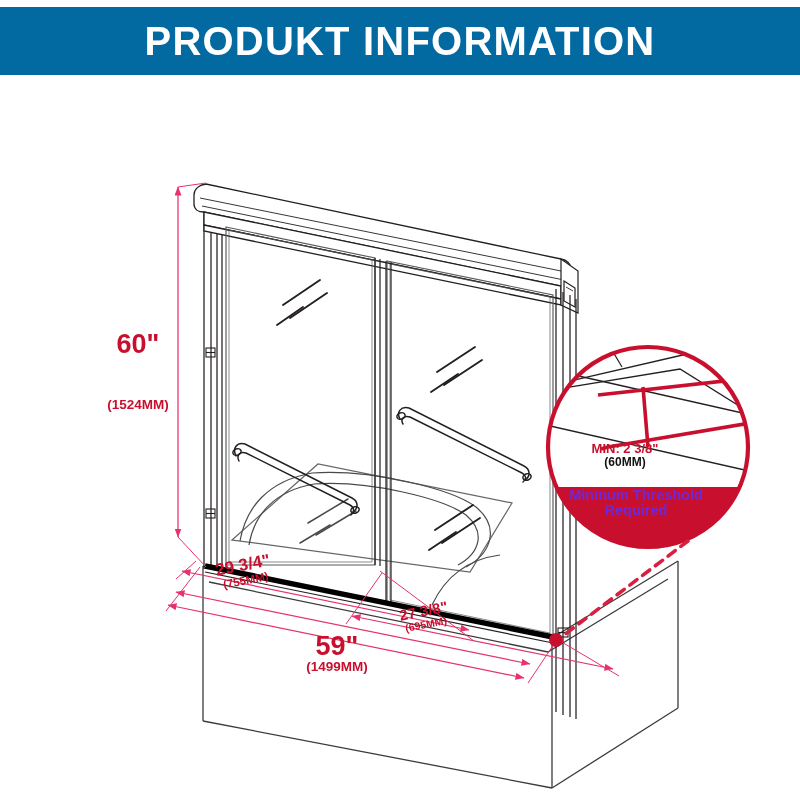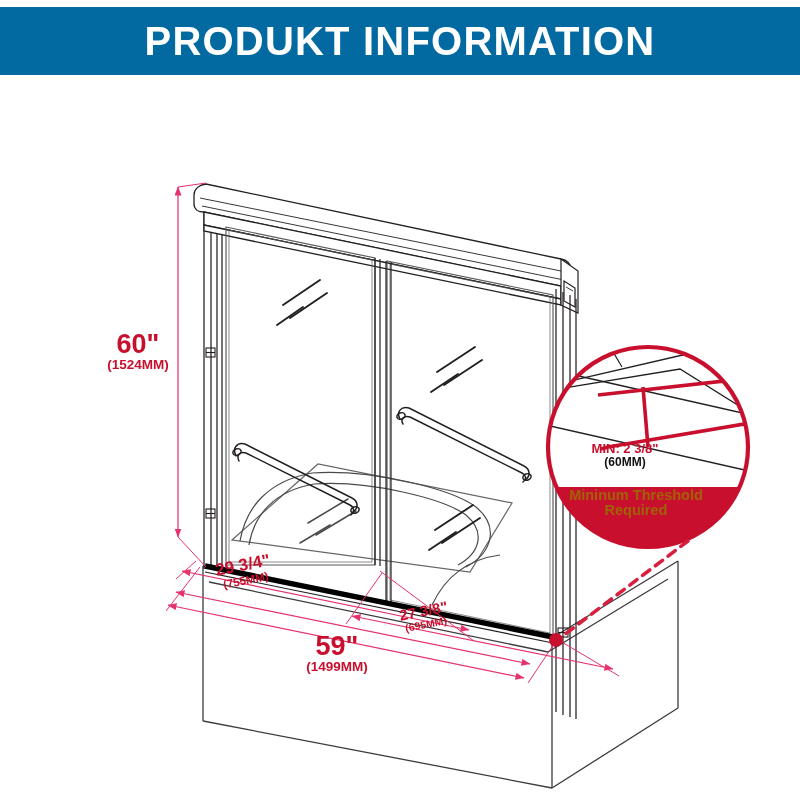--- a/index.html
+++ b/index.html
@@ -58,21 +58,21 @@
   }
   .lbl-main   { color: #c8102e; }
   .lbl-sub    { color: #c8102e; }
 
   #lbl-height {
     left: 86px; top: 330px;
     width: 104px;
     text-align: center;
   }
   #lbl-height .v  { font-size: 27px; }
-  #lbl-height .mm { font-size: 13.5px; }
+  #lbl-height .mm { font-size: 13.5px; margin-top: 40px; }
 
   #lbl-door-w {
     left: 214px; top: 562px;
     transform: rotate(-11deg);
     transform-origin: left top;
     text-align: center;
   }
   #lbl-door-w .v  { font-size: 17px; }
   #lbl-door-w .mm { font-size: 11.5px; }
 
@@ -98,21 +98,21 @@
     width: 120px;
     text-align: center;
   }
   #lbl-min .v  { font-size: 13px; color: #c8102e; }
   #lbl-min .mm { font-size: 12px; color: #111111; }
 
   #lbl-banner {
     left: 558px; top: 488px;
     width: 156px;
     text-align: center;
-    color: #a16207;
+    color: #6d28d9;
     font-size: 14.5px;
   }
   #lbl-banner .l2 { display: block; text-align: center; }
 </style>
 </head>
 <body>
 
 <div id="page">
 
   <div id="header-band">

